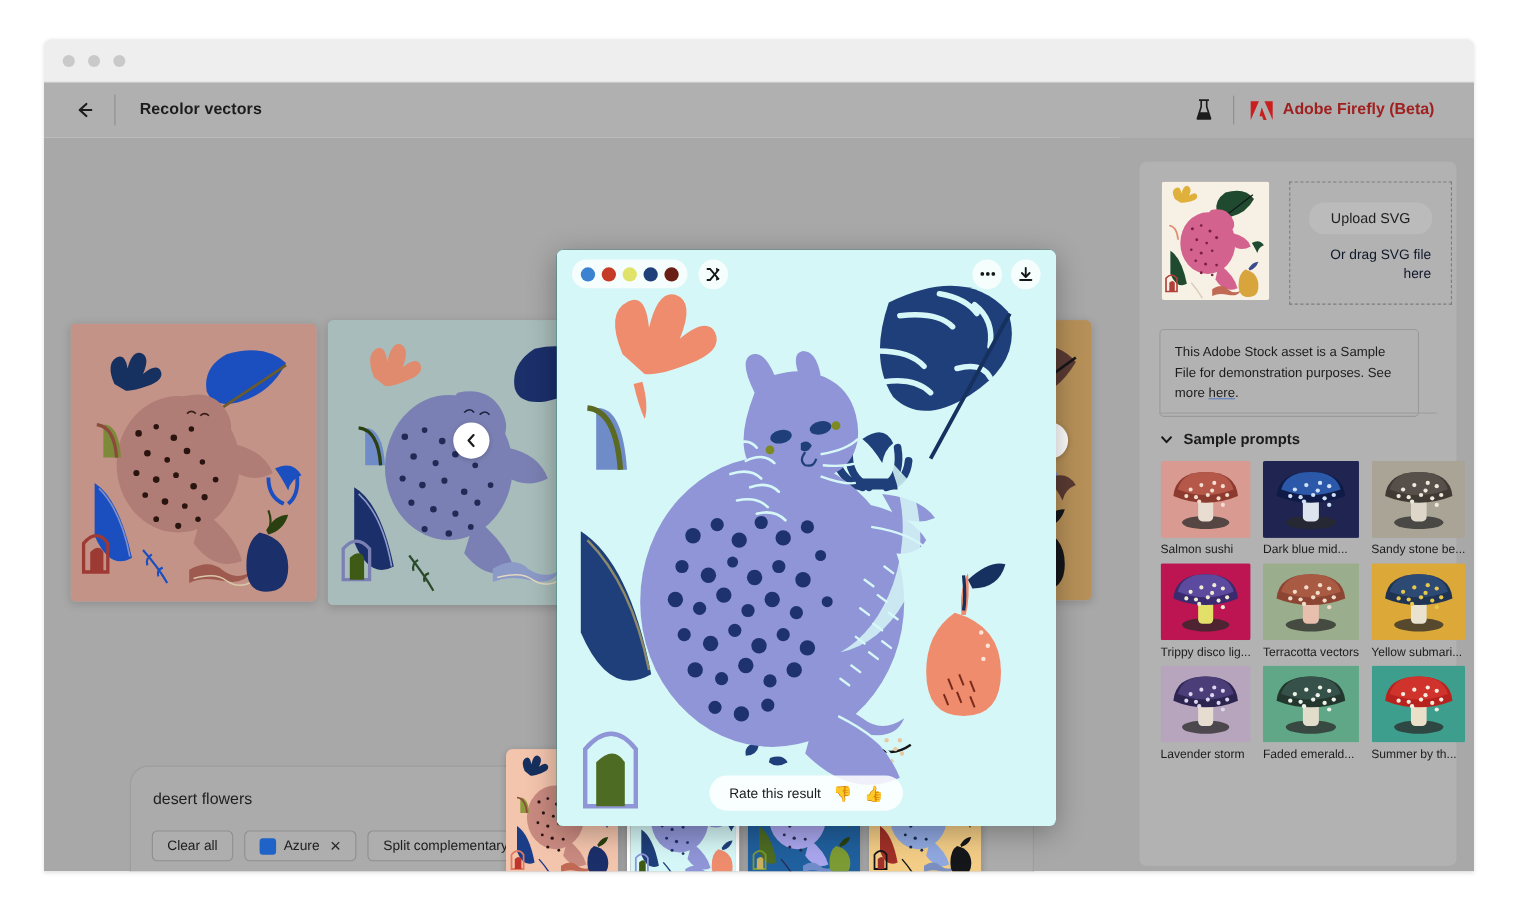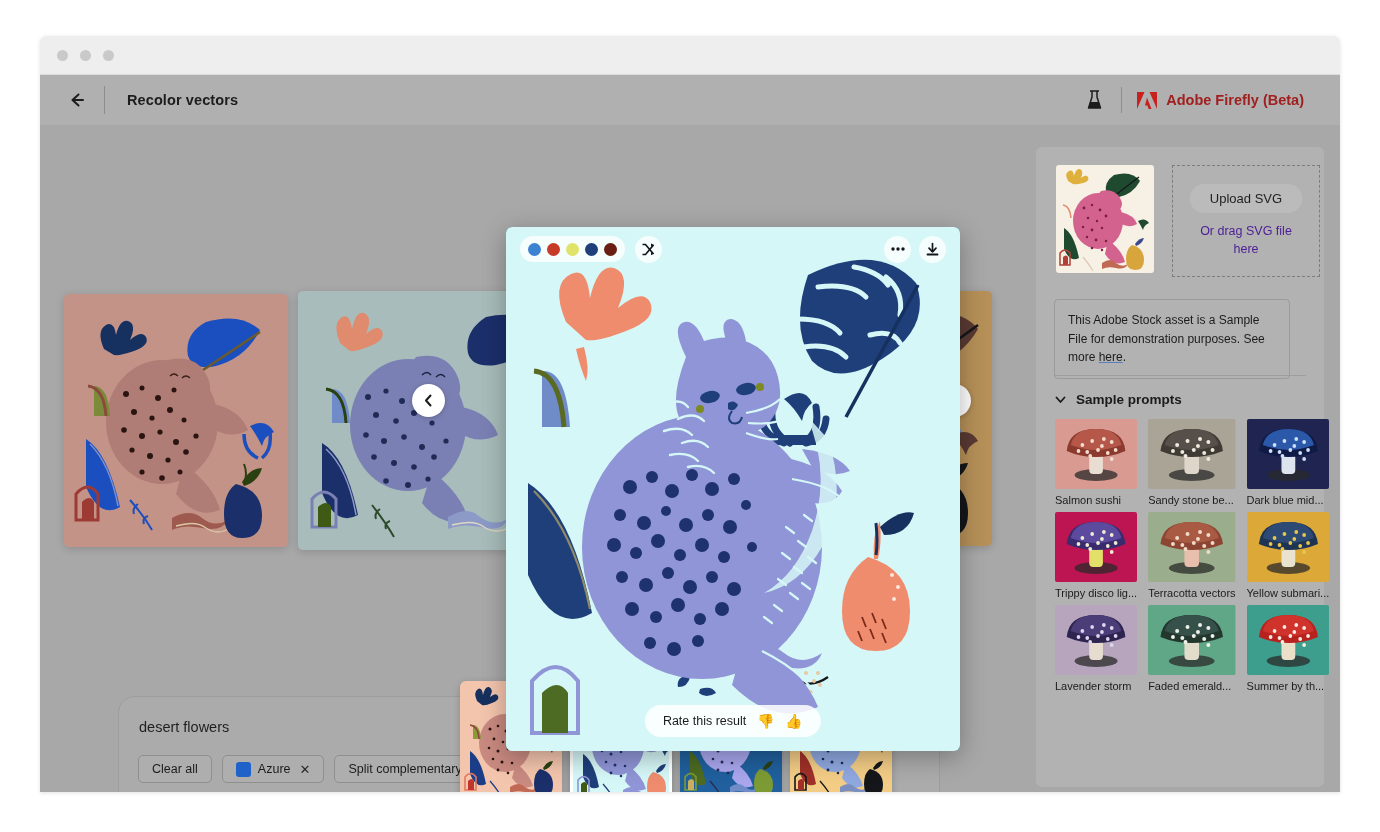--- a/index.html
+++ b/index.html
@@ -183,21 +183,21 @@
   }
   #upload-svg-button {
     padding: 7px 20px;
     background: #bbbbbb;
     border: none; border-radius: 14px;
     font-size: 13px; color: #1f1f1f;
     font-family: "Liberation Sans", sans-serif;
     cursor: pointer;
   }
   #dropzone-hint {
-    font-size: 12.5px; color: #4c1d95; text-align: center;
+    font-size: 12.5px; color: #0f172a; text-align: right;
     line-height: 1.45; width: 110px;
   }
   #stock-note {
     position: absolute; left: 18px; top: 152px;
     width: 236px; padding: 11px 13px;
     border: 1px solid #9a9a9a;
     border-radius: 4px;
     font-size: 12px; color: #1c1c1c; line-height: 1.55;
   }
   #stock-note a { color: #1c1c1c; text-decoration: underline; text-decoration-color: #5a7fc0; }
@@ -749,61 +749,61 @@
                   <circle cx="24" cy="32" r="1.9" fill="#f2ded0"></circle>
                   <circle cx="62" cy="31" r="1.9" fill="#f2ded0"></circle>
                   <circle cx="50" cy="20" r="1.9" fill="#f2ded0"></circle>
                   <circle cx="36" cy="37" r="1.9" fill="#f2ded0"></circle>
                   <circle cx="58" cy="40" r="1.9" fill="#f2ded0"></circle>
      </svg></div>
               <div class="prompt-label">Salmon sushi</div>
             </div>
             <div class="prompt-cell">
               <div class="prompt-thumb"><svg viewBox="0 0 84 70" width="100%" height="100%" preserveAspectRatio="none">
+       <rect width="84" height="70" fill="#1f2550"></rect>
+       <ellipse cx="42" cy="56" rx="22" ry="6" fill="#2a2a2a" opacity=".75"></ellipse>
+       <rect x="35" y="30" width="14" height="25" rx="4" fill="#dde4f0"></rect>
+       <path d="M12 32 q2-22 30-22 q28 0 30 22 q-14 6-30 6 q-16 0-30-6z" fill="#0f1b46"></path>
+       <path d="M16 26 q4-16 26-16 q22 0 26 16 q-14 5-26 5 q-12 0-26-5z" fill="#2b58a8"></path>
+       <circle cx="28" cy="26" r="1.9" fill="#cfe0f8"></circle>
+                  <circle cx="38" cy="22" r="1.9" fill="#cfe0f8"></circle>
+                  <circle cx="48" cy="27" r="1.9" fill="#cfe0f8"></circle>
+                  <circle cx="58" cy="23" r="1.9" fill="#cfe0f8"></circle>
+                  <circle cx="33" cy="33" r="1.9" fill="#cfe0f8"></circle>
+                  <circle cx="44" cy="31" r="1.9" fill="#cfe0f8"></circle>
+                  <circle cx="54" cy="34" r="1.9" fill="#cfe0f8"></circle>
+                  <circle cx="24" cy="32" r="1.9" fill="#cfe0f8"></circle>
+                  <circle cx="62" cy="31" r="1.9" fill="#cfe0f8"></circle>
+                  <circle cx="50" cy="20" r="1.9" fill="#cfe0f8"></circle>
+                  <circle cx="36" cy="37" r="1.9" fill="#cfe0f8"></circle>
+                  <circle cx="58" cy="40" r="1.9" fill="#cfe0f8"></circle>
+     </svg></div>
+              <div class="prompt-label">Dark blue mid...</div>
+            </div>
+            <div class="prompt-cell">
+              <div class="prompt-thumb"><svg viewBox="0 0 84 70" width="100%" height="100%" preserveAspectRatio="none">
        <rect width="84" height="70" fill="#a9a496"></rect>
        <ellipse cx="42" cy="56" rx="22" ry="6" fill="#2a2a2a" opacity=".75"></ellipse>
        <rect x="35" y="30" width="14" height="25" rx="4" fill="#ded7c9"></rect>
        <path d="M12 32 q2-22 30-22 q28 0 30 22 q-14 6-30 6 q-16 0-30-6z" fill="#3f3a33"></path>
        <path d="M16 26 q4-16 26-16 q22 0 26 16 q-14 5-26 5 q-12 0-26-5z" fill="#57504a"></path>
        <circle cx="28" cy="26" r="1.9" fill="#efe9dd"></circle>
                   <circle cx="38" cy="22" r="1.9" fill="#efe9dd"></circle>
                   <circle cx="48" cy="27" r="1.9" fill="#efe9dd"></circle>
                   <circle cx="58" cy="23" r="1.9" fill="#efe9dd"></circle>
                   <circle cx="33" cy="33" r="1.9" fill="#efe9dd"></circle>
                   <circle cx="44" cy="31" r="1.9" fill="#efe9dd"></circle>
                   <circle cx="54" cy="34" r="1.9" fill="#efe9dd"></circle>
                   <circle cx="24" cy="32" r="1.9" fill="#efe9dd"></circle>
                   <circle cx="62" cy="31" r="1.9" fill="#efe9dd"></circle>
                   <circle cx="50" cy="20" r="1.9" fill="#efe9dd"></circle>
                   <circle cx="36" cy="37" r="1.9" fill="#efe9dd"></circle>
                   <circle cx="58" cy="40" r="1.9" fill="#efe9dd"></circle>
      </svg></div>
               <div class="prompt-label">Sandy stone be...</div>
-            </div>
-            <div class="prompt-cell">
-              <div class="prompt-thumb"><svg viewBox="0 0 84 70" width="100%" height="100%" preserveAspectRatio="none">
-       <rect width="84" height="70" fill="#1f2550"></rect>
-       <ellipse cx="42" cy="56" rx="22" ry="6" fill="#2a2a2a" opacity=".75"></ellipse>
-       <rect x="35" y="30" width="14" height="25" rx="4" fill="#dde4f0"></rect>
-       <path d="M12 32 q2-22 30-22 q28 0 30 22 q-14 6-30 6 q-16 0-30-6z" fill="#0f1b46"></path>
-       <path d="M16 26 q4-16 26-16 q22 0 26 16 q-14 5-26 5 q-12 0-26-5z" fill="#2b58a8"></path>
-       <circle cx="28" cy="26" r="1.9" fill="#cfe0f8"></circle>
-                  <circle cx="38" cy="22" r="1.9" fill="#cfe0f8"></circle>
-                  <circle cx="48" cy="27" r="1.9" fill="#cfe0f8"></circle>
-                  <circle cx="58" cy="23" r="1.9" fill="#cfe0f8"></circle>
-                  <circle cx="33" cy="33" r="1.9" fill="#cfe0f8"></circle>
-                  <circle cx="44" cy="31" r="1.9" fill="#cfe0f8"></circle>
-                  <circle cx="54" cy="34" r="1.9" fill="#cfe0f8"></circle>
-                  <circle cx="24" cy="32" r="1.9" fill="#cfe0f8"></circle>
-                  <circle cx="62" cy="31" r="1.9" fill="#cfe0f8"></circle>
-                  <circle cx="50" cy="20" r="1.9" fill="#cfe0f8"></circle>
-                  <circle cx="36" cy="37" r="1.9" fill="#cfe0f8"></circle>
-                  <circle cx="58" cy="40" r="1.9" fill="#cfe0f8"></circle>
-     </svg></div>
-              <div class="prompt-label">Dark blue mid...</div>
             </div>
             <div class="prompt-cell">
               <div class="prompt-thumb"><svg viewBox="0 0 84 70" width="100%" height="100%" preserveAspectRatio="none">
        <rect width="84" height="70" fill="#bd1452"></rect>
        <ellipse cx="42" cy="56" rx="22" ry="6" fill="#2a2a2a" opacity=".75"></ellipse>
        <rect x="35" y="30" width="14" height="25" rx="4" fill="#e3e06a"></rect>
        <path d="M12 32 q2-22 30-22 q28 0 30 22 q-14 6-30 6 q-16 0-30-6z" fill="#3a2b6e"></path>
        <path d="M16 26 q4-16 26-16 q22 0 26 16 q-14 5-26 5 q-12 0-26-5z" fill="#5b4a9e"></path>
        <circle cx="28" cy="26" r="1.9" fill="#f0ecd2"></circle>
                   <circle cx="38" cy="22" r="1.9" fill="#f0ecd2"></circle>

